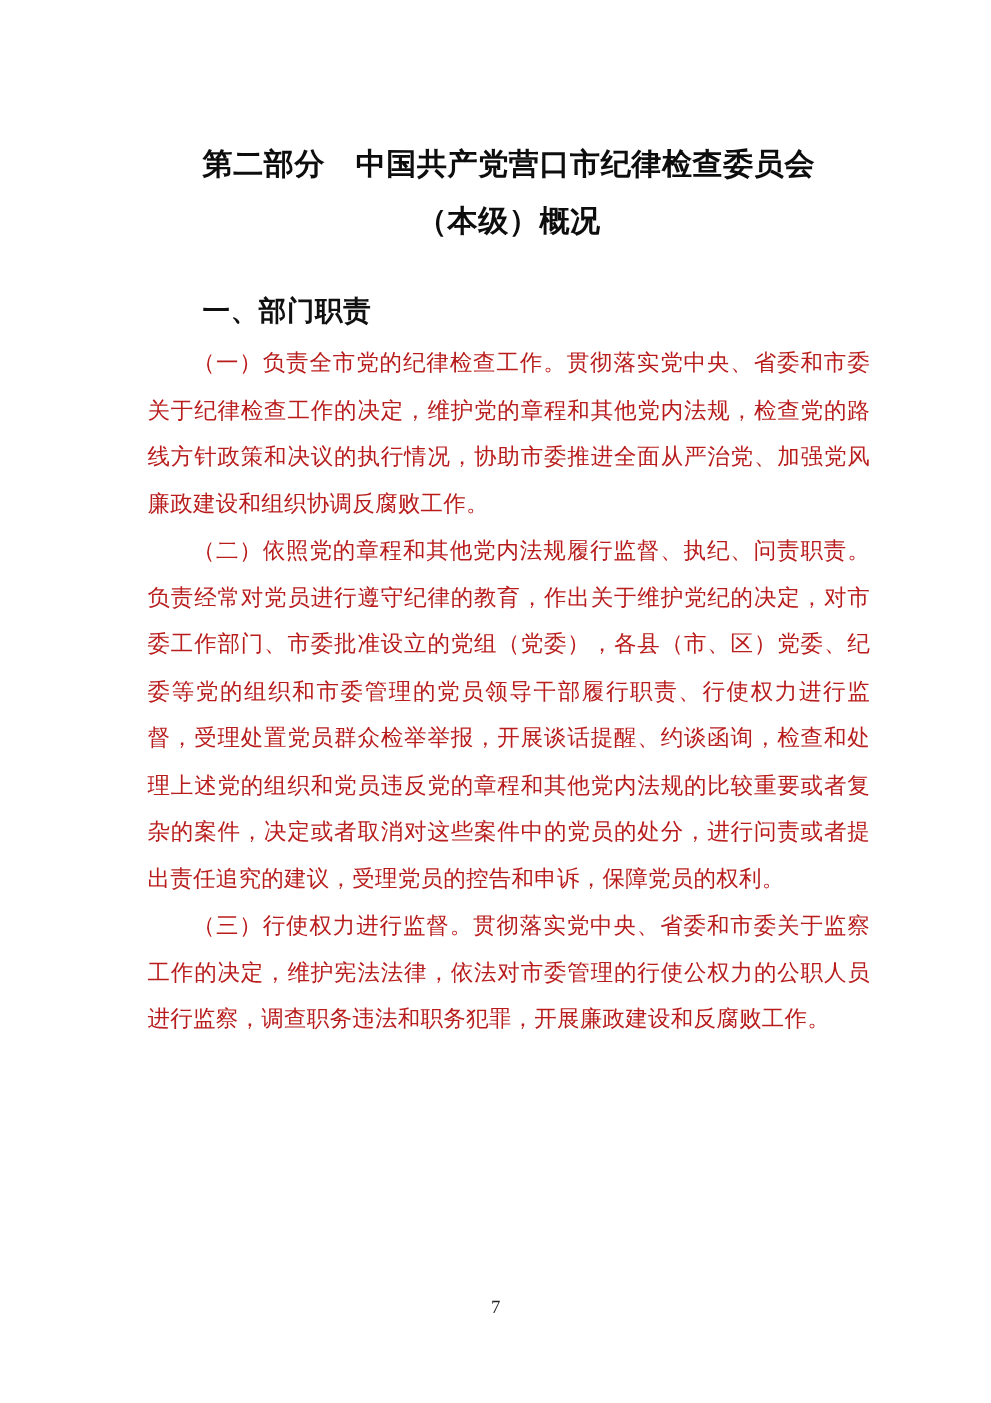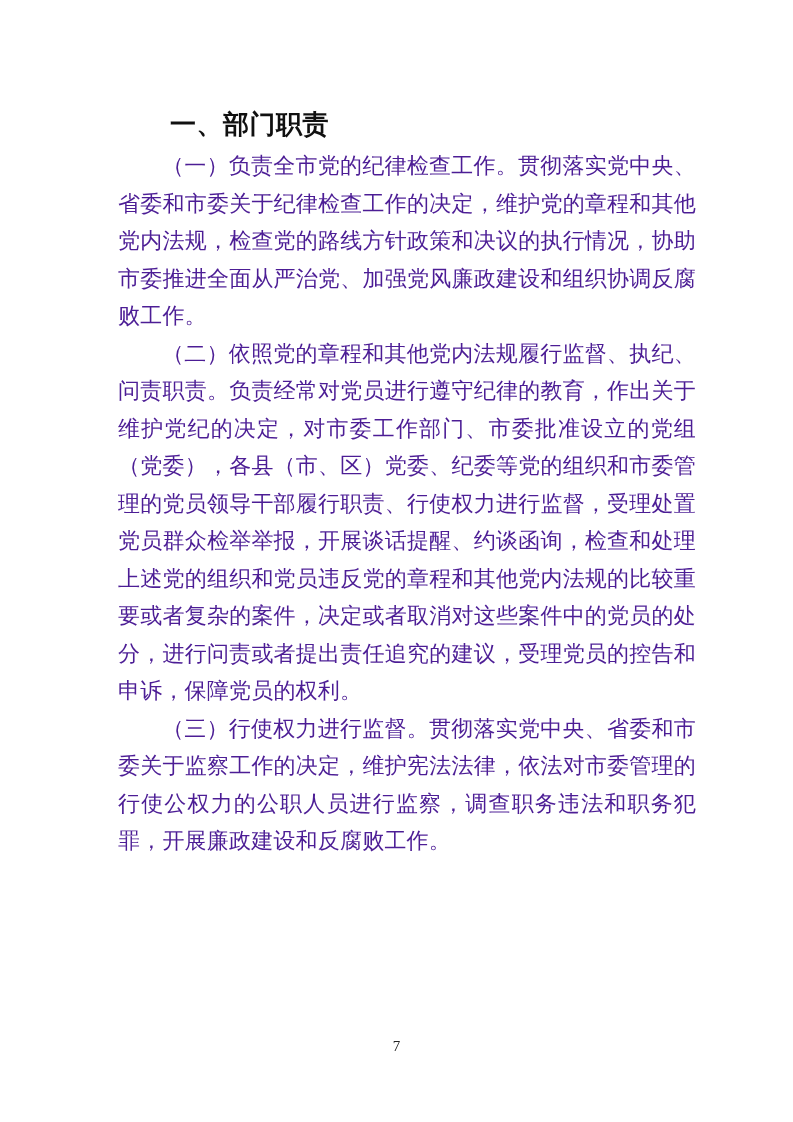--- a/index.html
+++ b/index.html
@@ -35,51 +35,55 @@
     letter-spacing: 0.5px;
     color: #0d0d0d;
   }
   .doc-title .title-line {
     display: block;
   }
   .section-heading {
     margin: 0 0 8px 0;
     font-family: "Liberation Sans", sans-serif;
     font-weight: 700;
-    font-size: 26px;
+    font-size: 22px;
     line-height: 30px;
     text-indent: 2em;
     letter-spacing: 0.5px;
     color: #101010;
   }
   .para {
     margin: 0;
-    font-size: 22px;
+    font-size: 18px;
     line-height: 37.5px;
     letter-spacing: 0.2px;
     text-align: justify;
     text-justify: inter-character;
     text-indent: 2em;
-    color: #4c1d95;
+    color: #b91c1c;
   }
   .page-number {
     position: absolute;
     top: 1038px;
     left: 0;
     width: 100%;
     text-align: center;
     font-size: 15px;
     color: #222222;
     font-family: "Liberation Serif", serif;
   }
 </style>
 </head>
 <body>
 
 <div class="doc-page">
   <div class="doc-content">
+    <h1 class="doc-title">
+      <span class="title-line">第二部分　中国共产党营口市纪律检查委员会</span>
+      <span class="title-line">（本级）概况</span>
+    </h1>
     <h2 class="section-heading">一、部门职责</h2>
     <p class="para">（一）负责全市党的纪律检查工作。贯彻落实党中央、省委和市委关于纪律检查工作的决定，维护党的章程和其他党内法规，检查党的路线方针政策和决议的执行情况，协助市委推进全面从严治党、加强党风廉政建设和组织协调反腐败工作。</p>
     <p class="para">（二）依照党的章程和其他党内法规履行监督、执纪、问责职责。负责经常对党员进行遵守纪律的教育，作出关于维护党纪的决定，对市委工作部门、市委批准设立的党组（党委），各县（市、区）党委、纪委等党的组织和市委管理的党员领导干部履行职责、行使权力进行监督，受理处置党员群众检举举报，开展谈话提醒、约谈函询，检查和处理上述党的组织和党员违反党的章程和其他党内法规的比较重要或者复杂的案件，决定或者取消对这些案件中的党员的处分，进行问责或者提出责任追究的建议，受理党员的控告和申诉，保障党员的权利。</p>
     <p class="para">（三）行使权力进行监督。贯彻落实党中央、省委和市委关于监察工作的决定，维护宪法法律，依法对市委管理的行使公权力的公职人员进行监察，调查职务违法和职务犯罪，开展廉政建设和反腐败工作。</p>
   </div>
   <div class="page-number">7</div>
 </div>
 
 </body></html>

